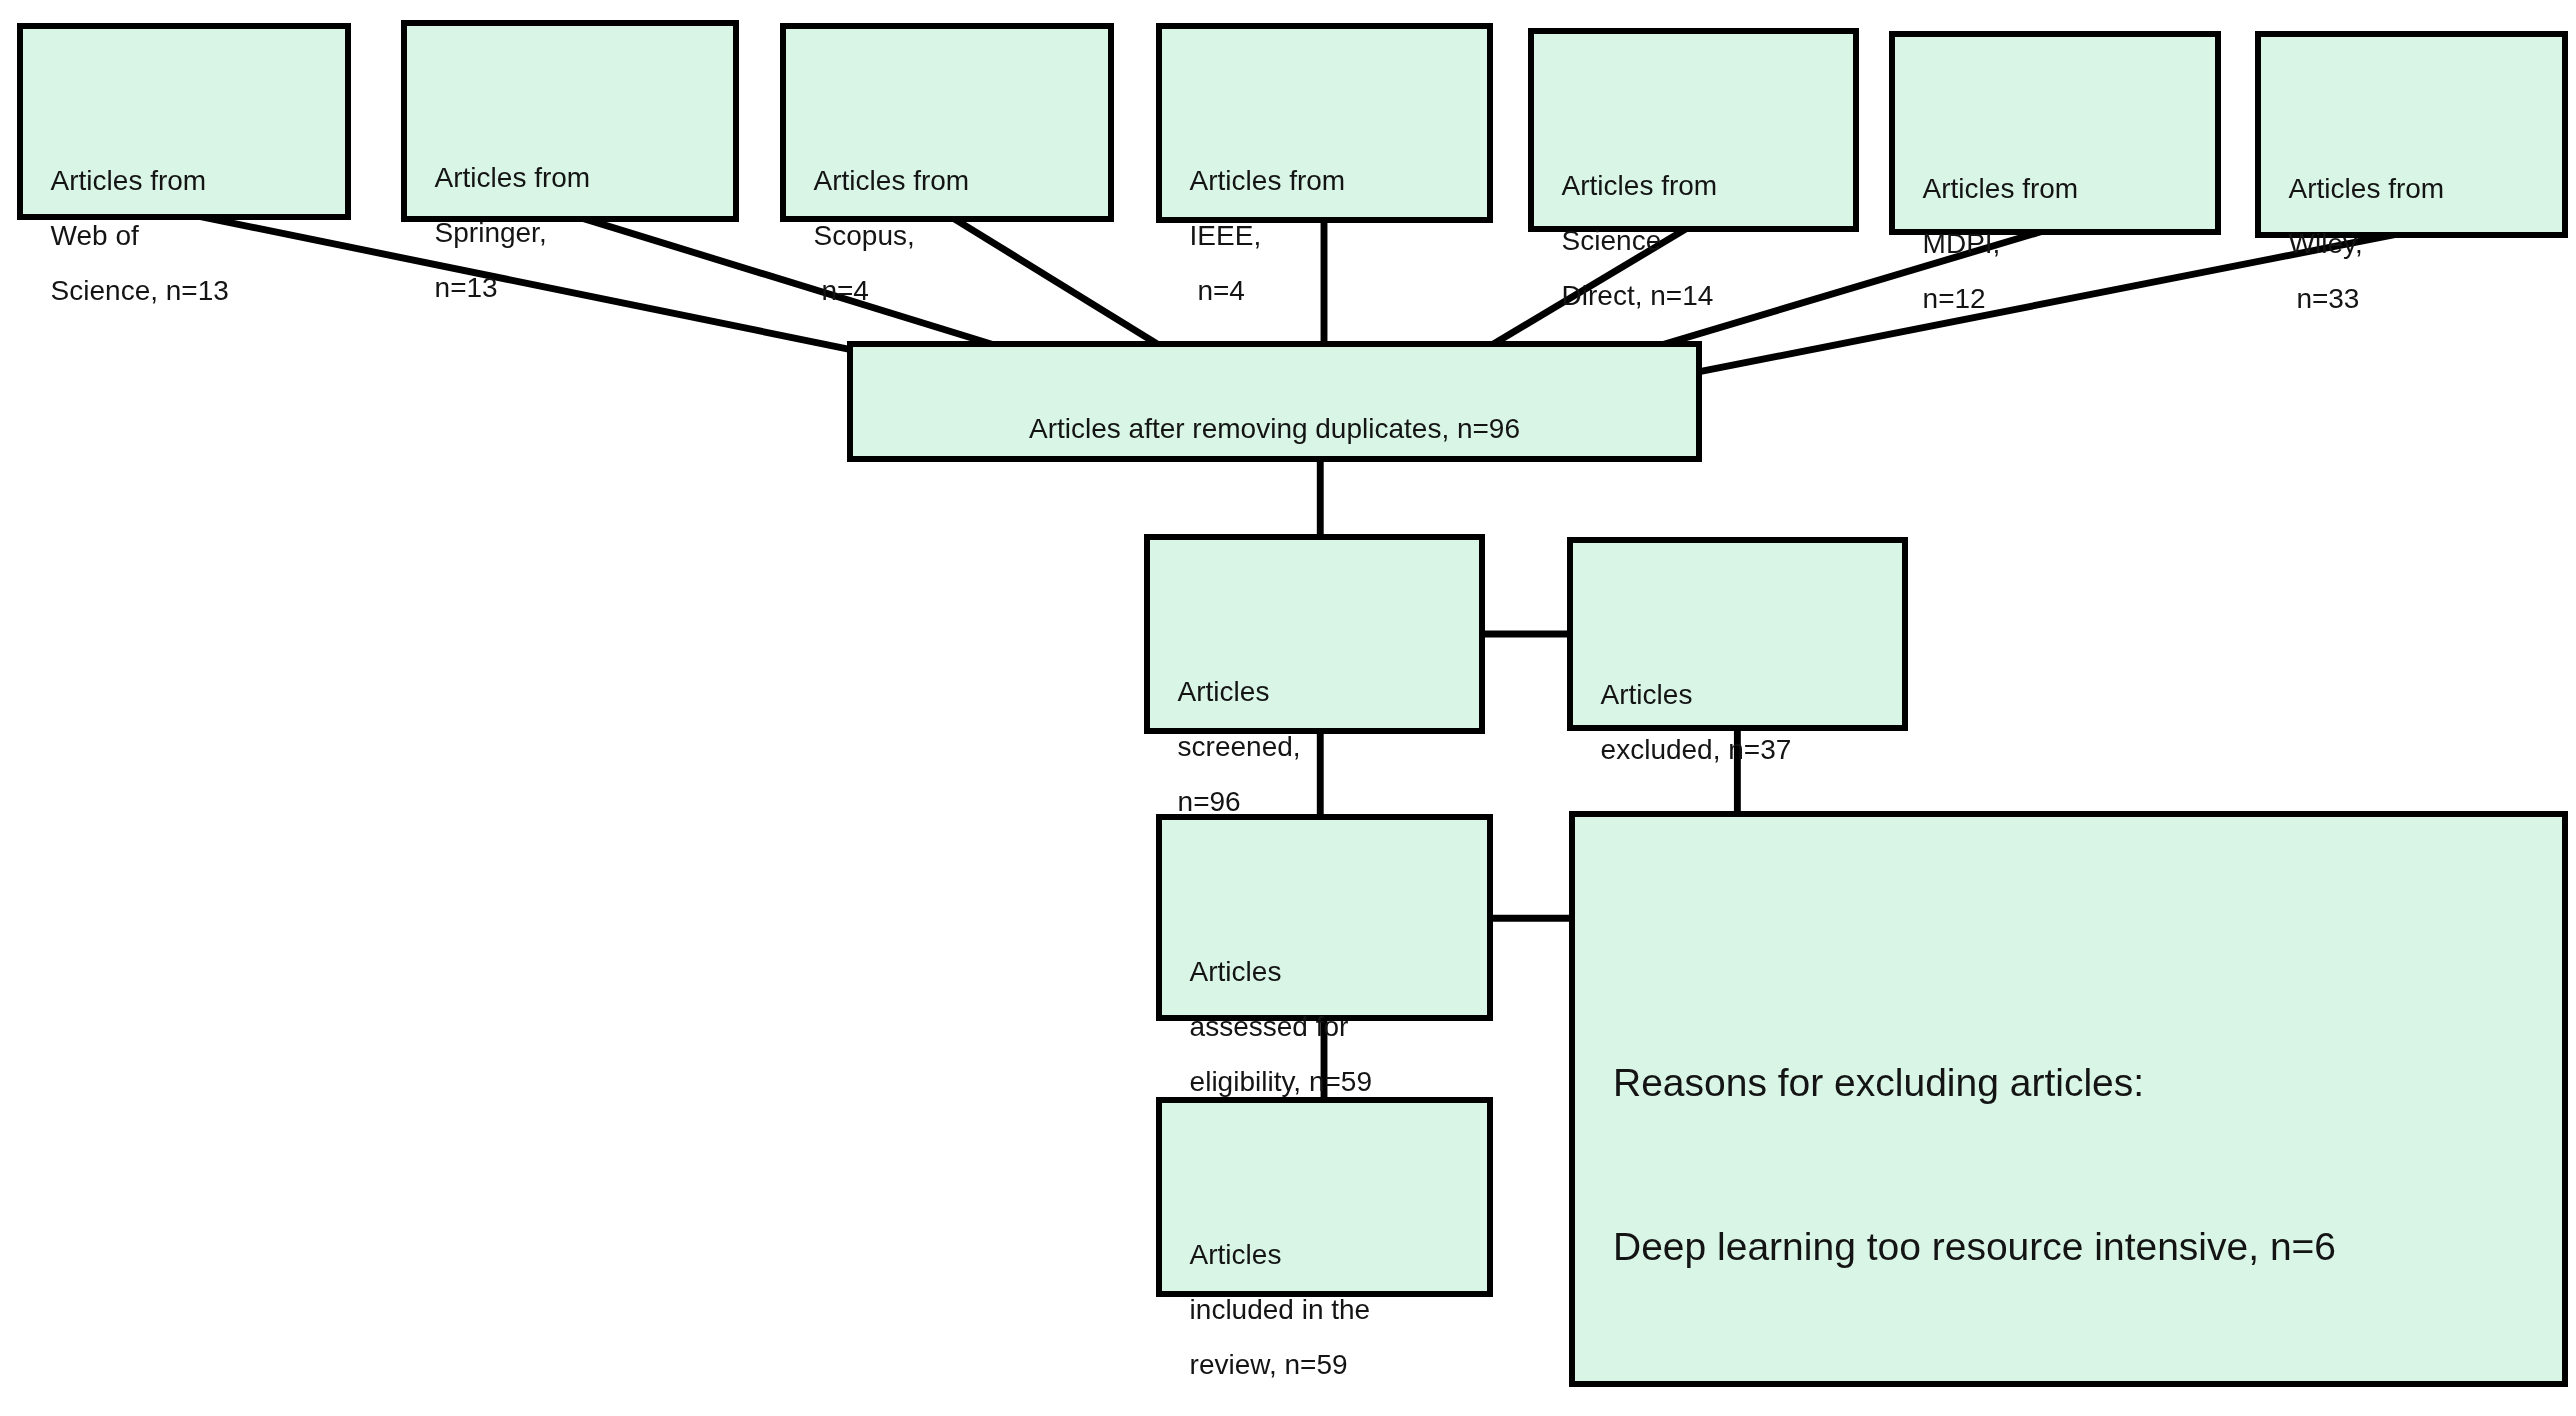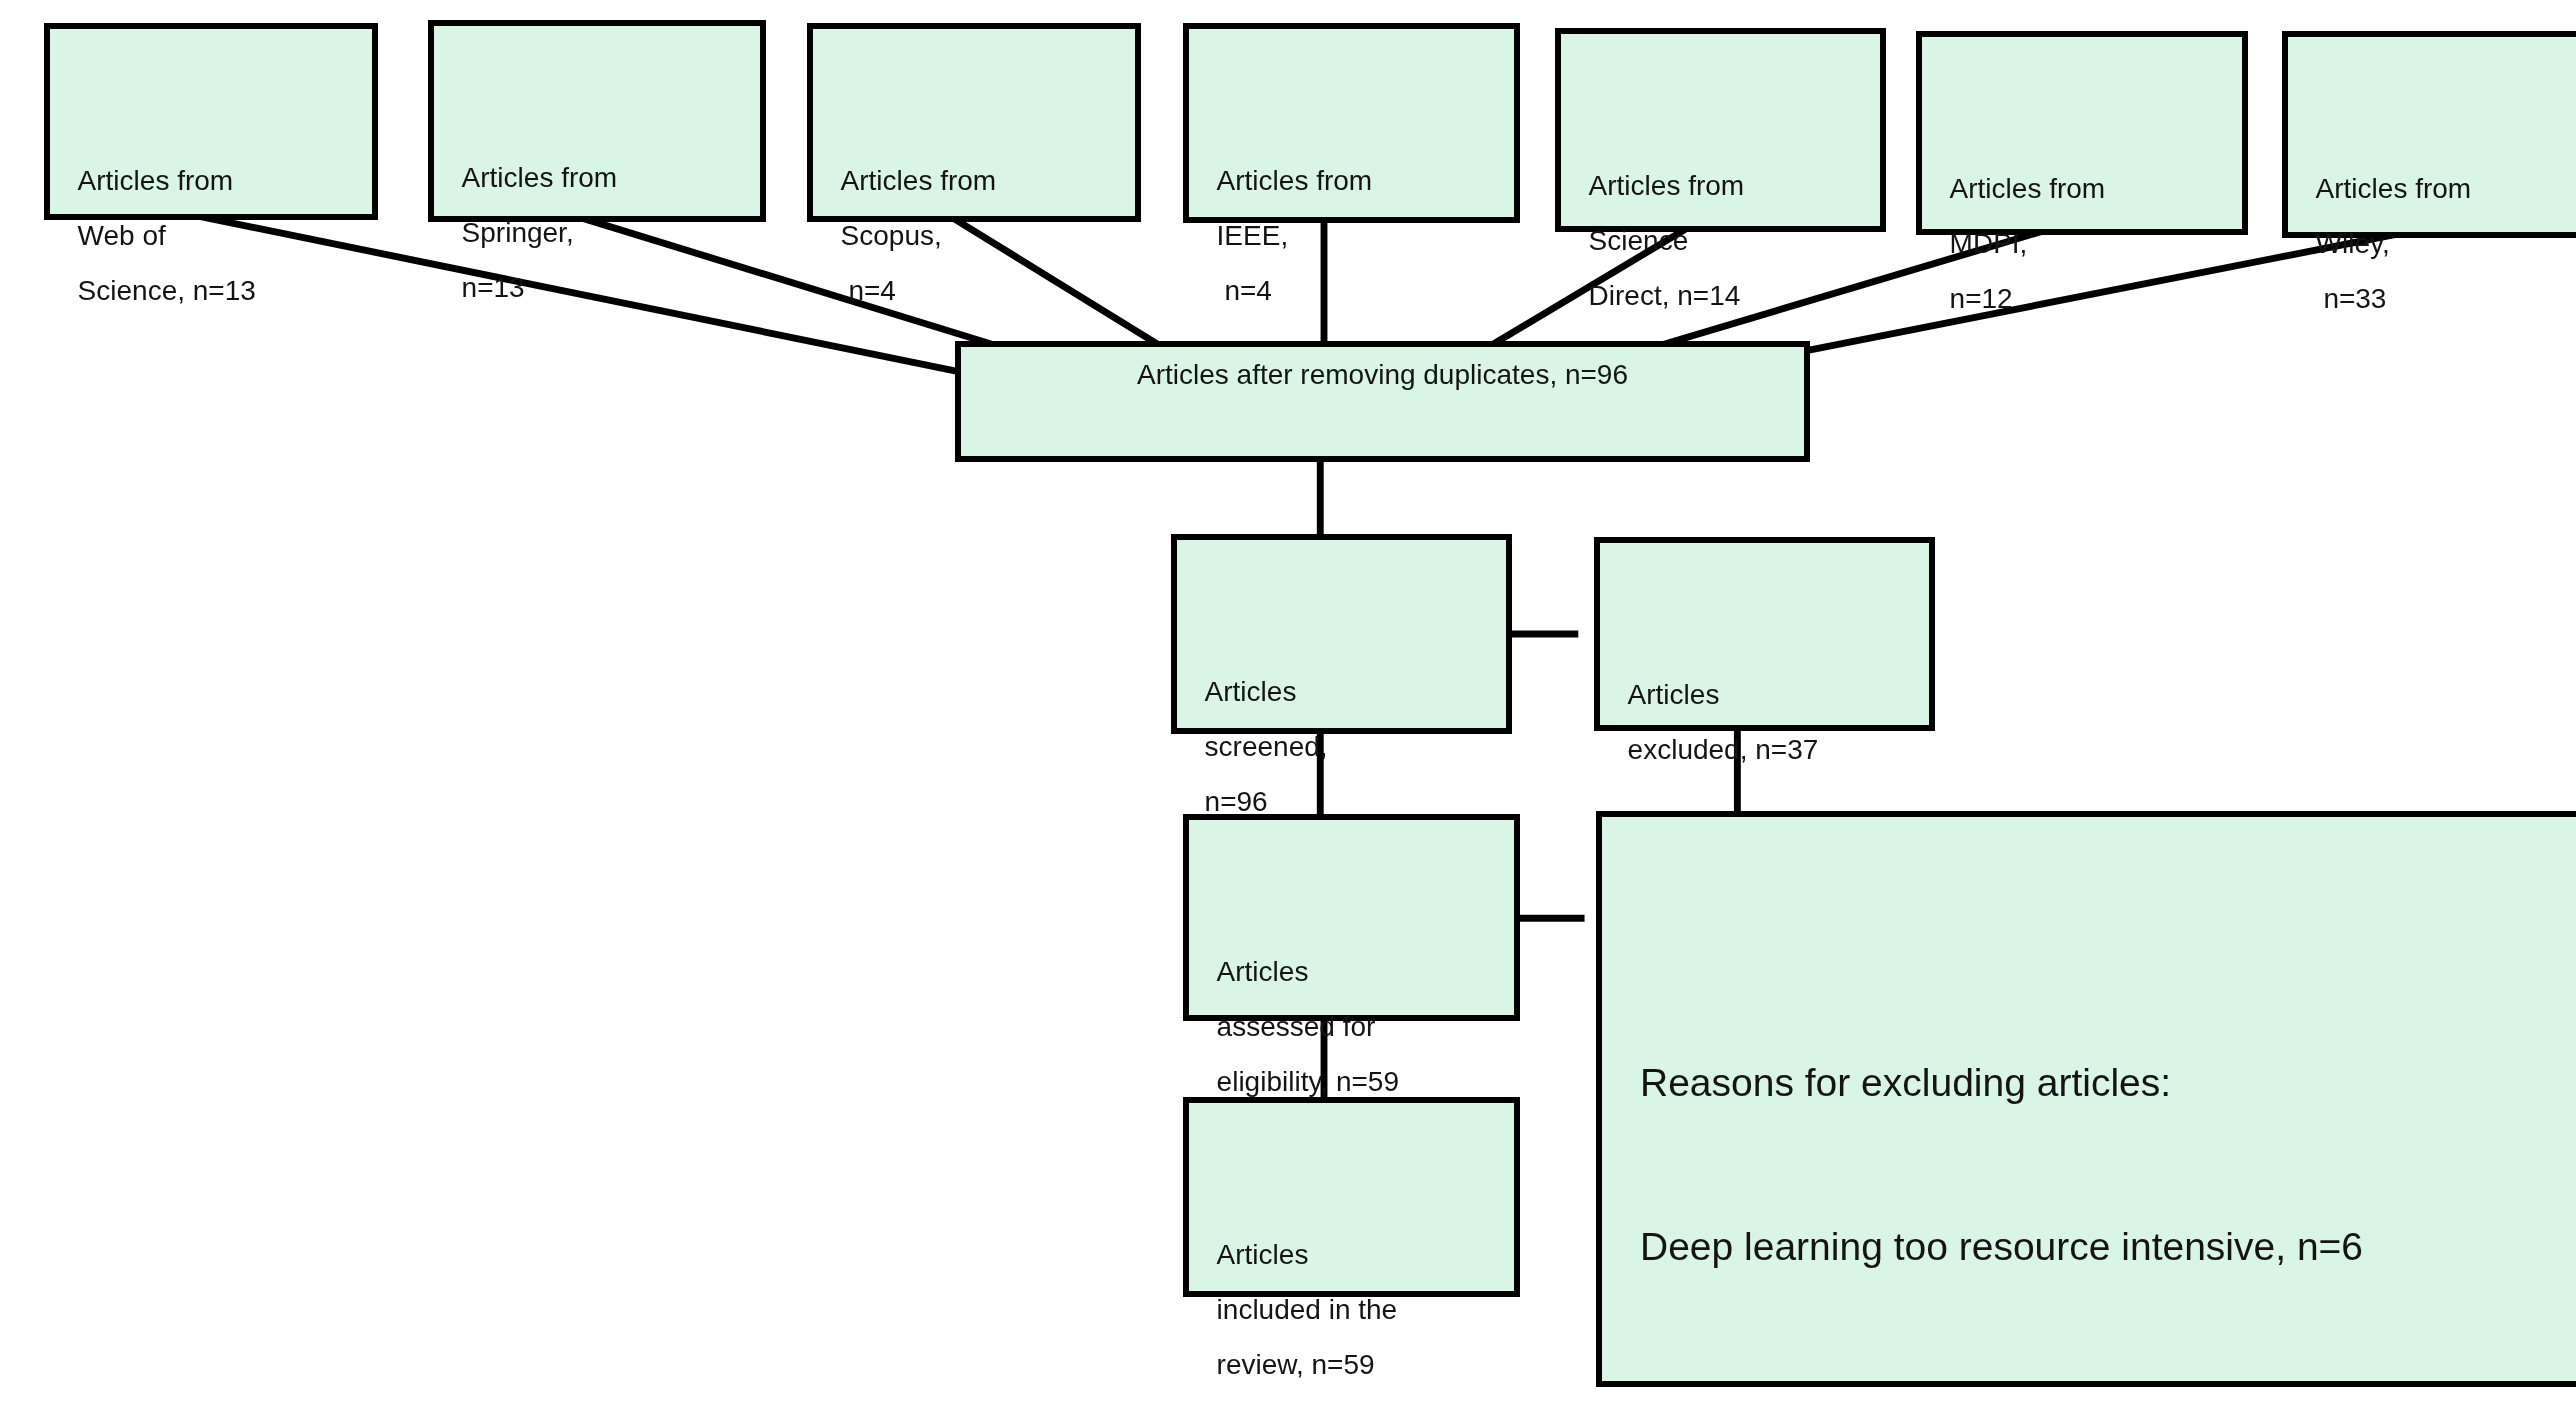--- a/index.html
+++ b/index.html
@@ -28,38 +28,37 @@
     stroke-width: 11;
   }
   .box {
     position: absolute;
     box-sizing: border-box;
     background: var(--box-fill, #d8f5e6);
     border: 6.9px solid var(--box-border, #000000);
     font-size: 28px;
     line-height: 55px;
     white-space: pre-wrap;
-    margin-left: 27px;
   }
   .box .label {
     display: block;
     padding: 13.8px 12.5px 0 27.6px;
   }
   
   .b-wos      { left: 17px;   top: 23px; width: 334px; height: 197px; }
   .b-springer { left: 401px;  top: 20px; width: 338px; height: 202px; }
   .b-scopus   { left: 780px; top: 23px; width: 334px; height: 199px; }
   .b-ieee     { left: 1156px; top: 23px; width: 337px; height: 200px; }
   .b-scidir   { left: 1528px; top: 28px; width: 331px; height: 204px; }
   .b-mdpi     { left: 1889px; top: 31px; width: 332px; height: 204px; }
   .b-wiley    { left: 2255px; top: 31px; width: 313px; height: 207px; }
   
   .b-duplicates {
-    left: 928px; top: 341px; width: 855px; height: 121px;
-    display: flex; align-items: flex-start; justify-content: center;
+    left: 847px; top: 341px; width: 855px; height: 121px;
+    display: flex; align-items: flex-end; justify-content: center;
     text-align: center;
   }
   .b-duplicates .label { padding: 0; }
   .b-screened { left: 1144px; top: 534px;  width: 341px; height: 200px; }
   .b-excluded { left: 1567px; top: 537px;  width: 341px; height: 194px; }
   .b-assessed { left: 1156px; top: 814px; width: 337px; height: 207px; }
   .b-included { left: 1156px; top: 1097px; width: 337px; height: 200px; }
   .b-reasons  { left: 1569px; top: 811px; width: 999px; height: 576px; }
   .b-reasons .inner { padding: 19px 12.5px 0 38px; }
   .b-reasons .line { display: block; font-size: 39px; line-height: 54px; white-space: normal; }

